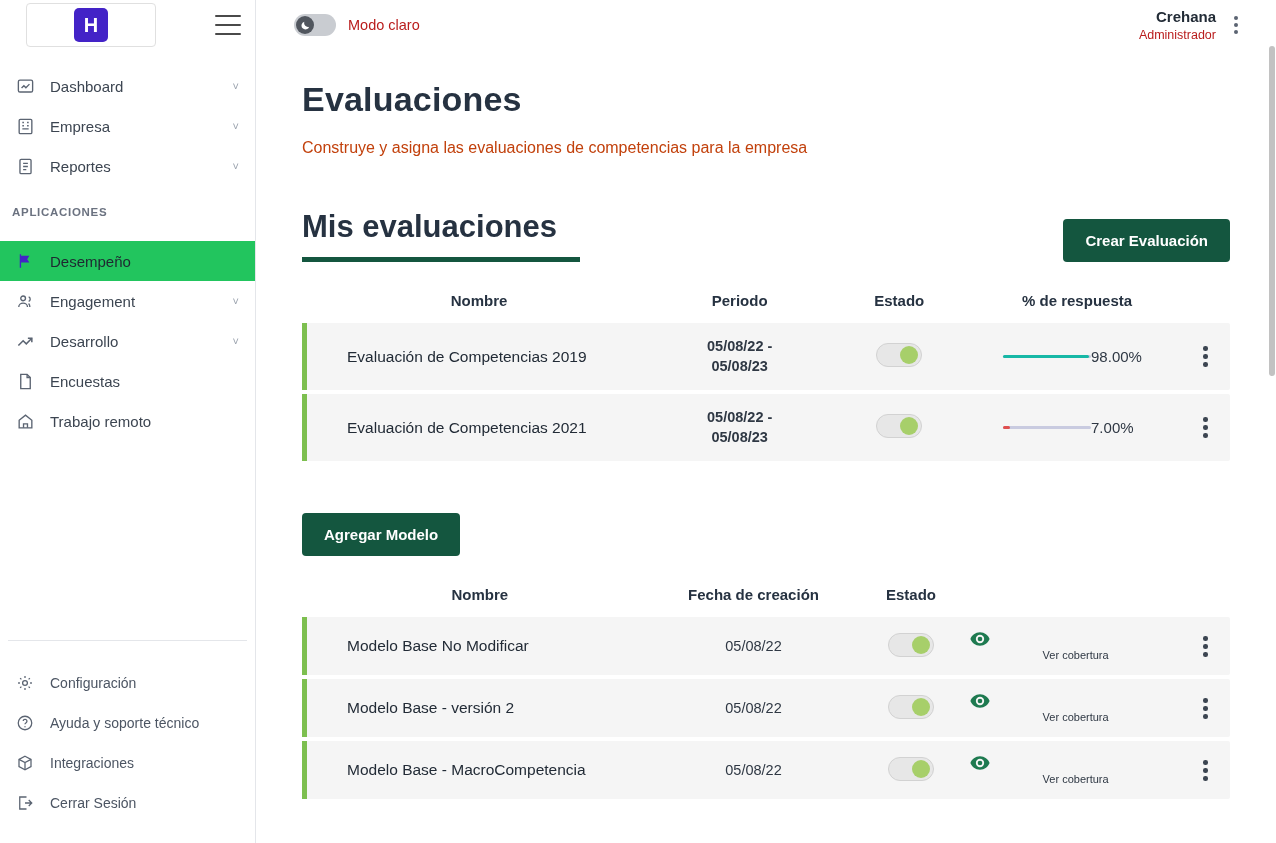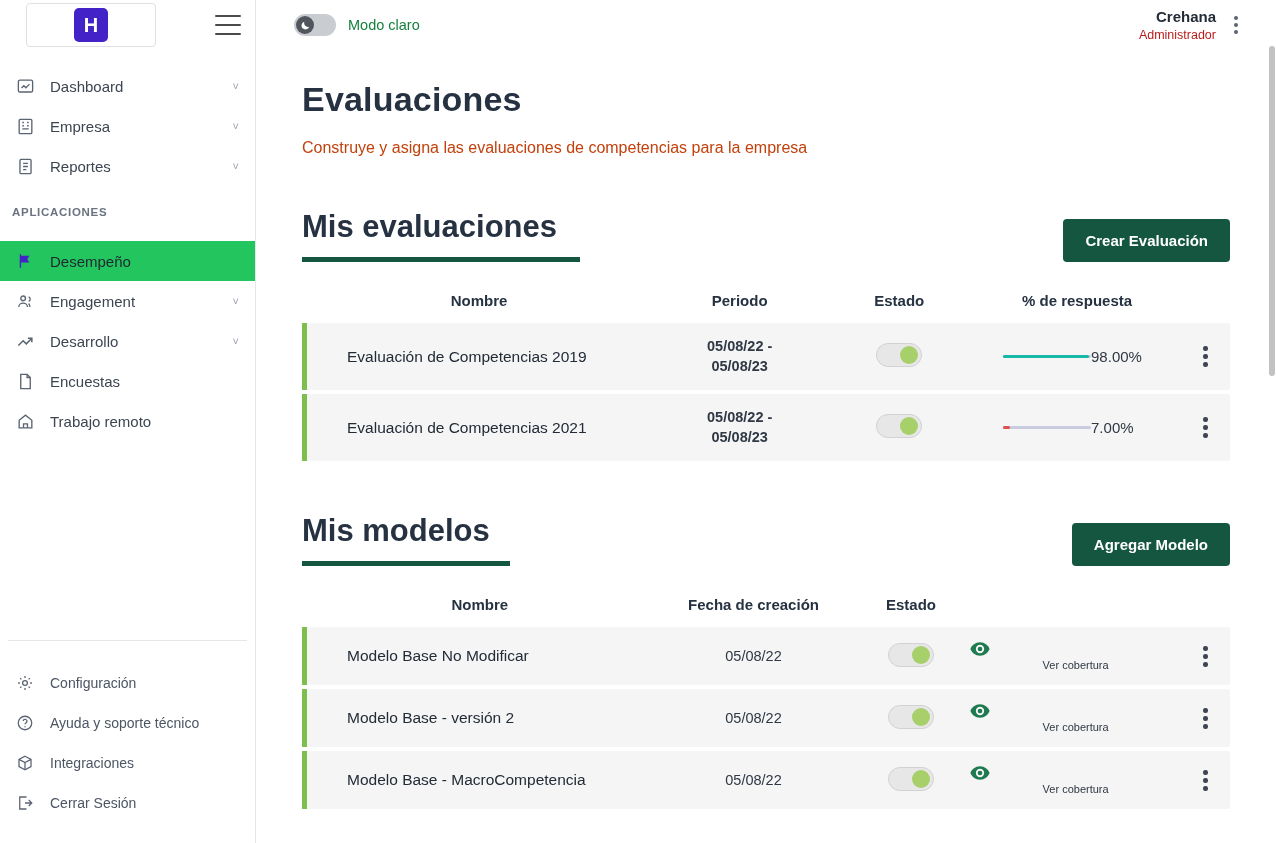--- a/index.html
+++ b/index.html
@@ -70,21 +70,21 @@
   .mode-toggle { display: flex; align-items: center; gap: 12px; cursor: pointer; }
   .tg {
     width: 42px; height: 22px; border-radius: 11px; background: #c9ccd1;
     position: relative; display: flex; align-items: center;
   }
   .tg .knob {
     position: absolute; left: 2px; width: 18px; height: 18px; border-radius: 50%;
     background: #51565e; display: flex; align-items: center; justify-content: center;
     color: #fff; font-size: 11px;
   }
-  .mode-lbl { font-size: 14.5px; color: #15803d; }
+  .mode-lbl { font-size: 14.5px; color: #b91c1c; }
   .user-area { display: flex; align-items: center; gap: 14px; }
   .user-txt { text-align: right; line-height: 1.3; }
   .user-name { font-size: 15px; font-weight: bold; color: #222b36; }
   .user-role { font-size: 12.5px; color: #b91c1c; }
   .kebab { display: flex; flex-direction: column; gap: 3px; padding: 4px; cursor: pointer; }
   .kebab i { width: 4px; height: 4px; border-radius: 50%; background: #5b6472; display: block; }
 
   .content { padding: 30px 46px 0 46px; }
   h1.page-title { font-size: 34px; color: #263241; font-weight: bold; letter-spacing: .2px; }
   .page-sub { margin-top: 20px; font-size: 16px; color: #c2410c; }
@@ -394,24 +394,20 @@
                   <i></i>
                   <i></i>
                   <i></i>
                 </div>
             </td>
           </tr>
         </tbody>
       </table>
 
       <div class="sec-head">
-        <div class="sec-title-wrap">
-          <h2 class="sec-title">Mis modelos</h2>
-          <div class="underline u2"></div>
-        </div>
         <button class="btn">Agregar Modelo</button>
       </div>
 
       <table>
         <thead>
           <tr>
             <th style="width:355px;">Nombre</th>
             <th style="width:200px;">Fecha de creación</th>
             <th style="width:120px;">Estado</th>
             <th style="width:215px;"></th>

